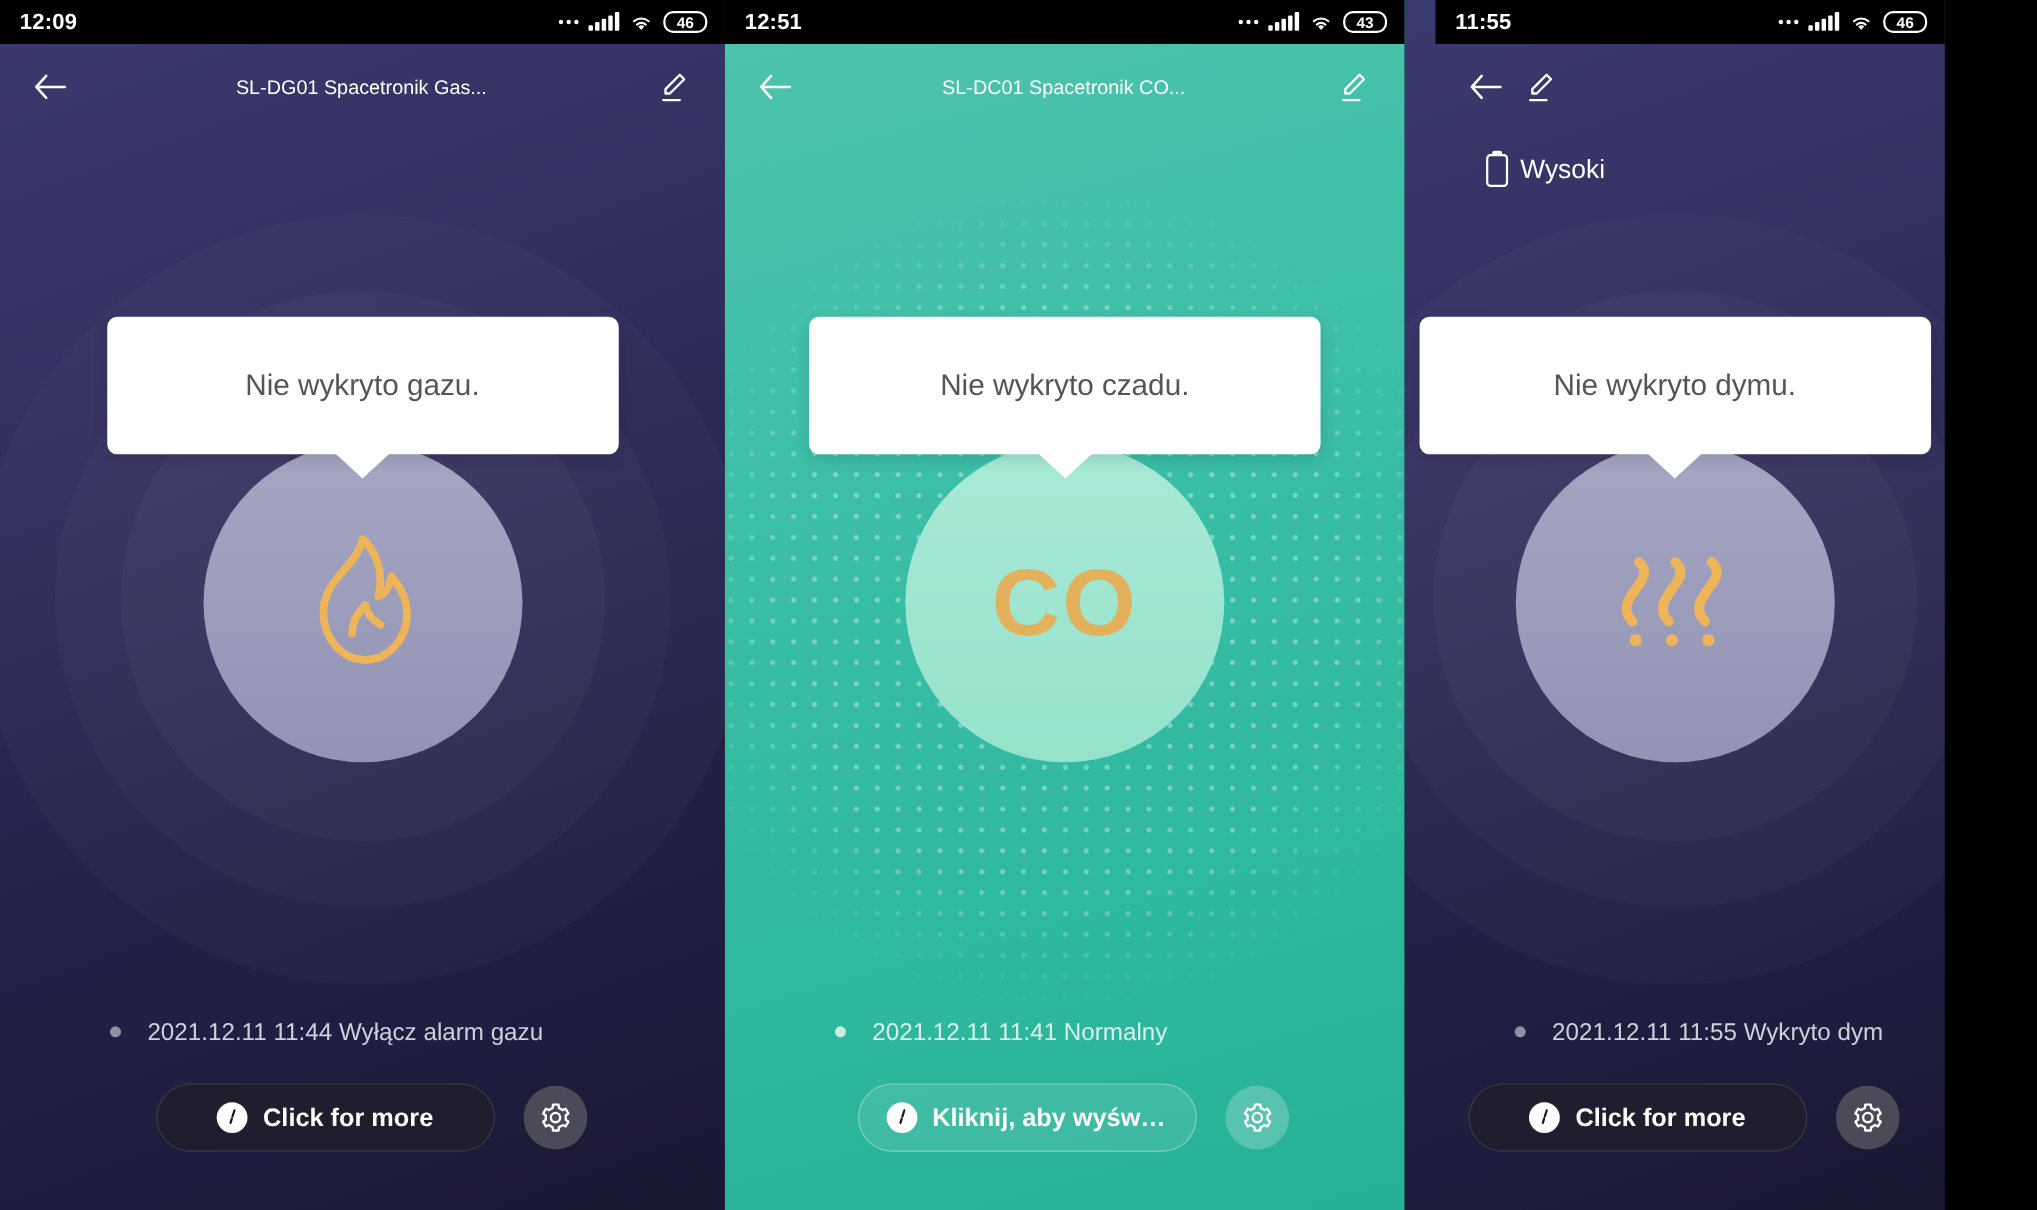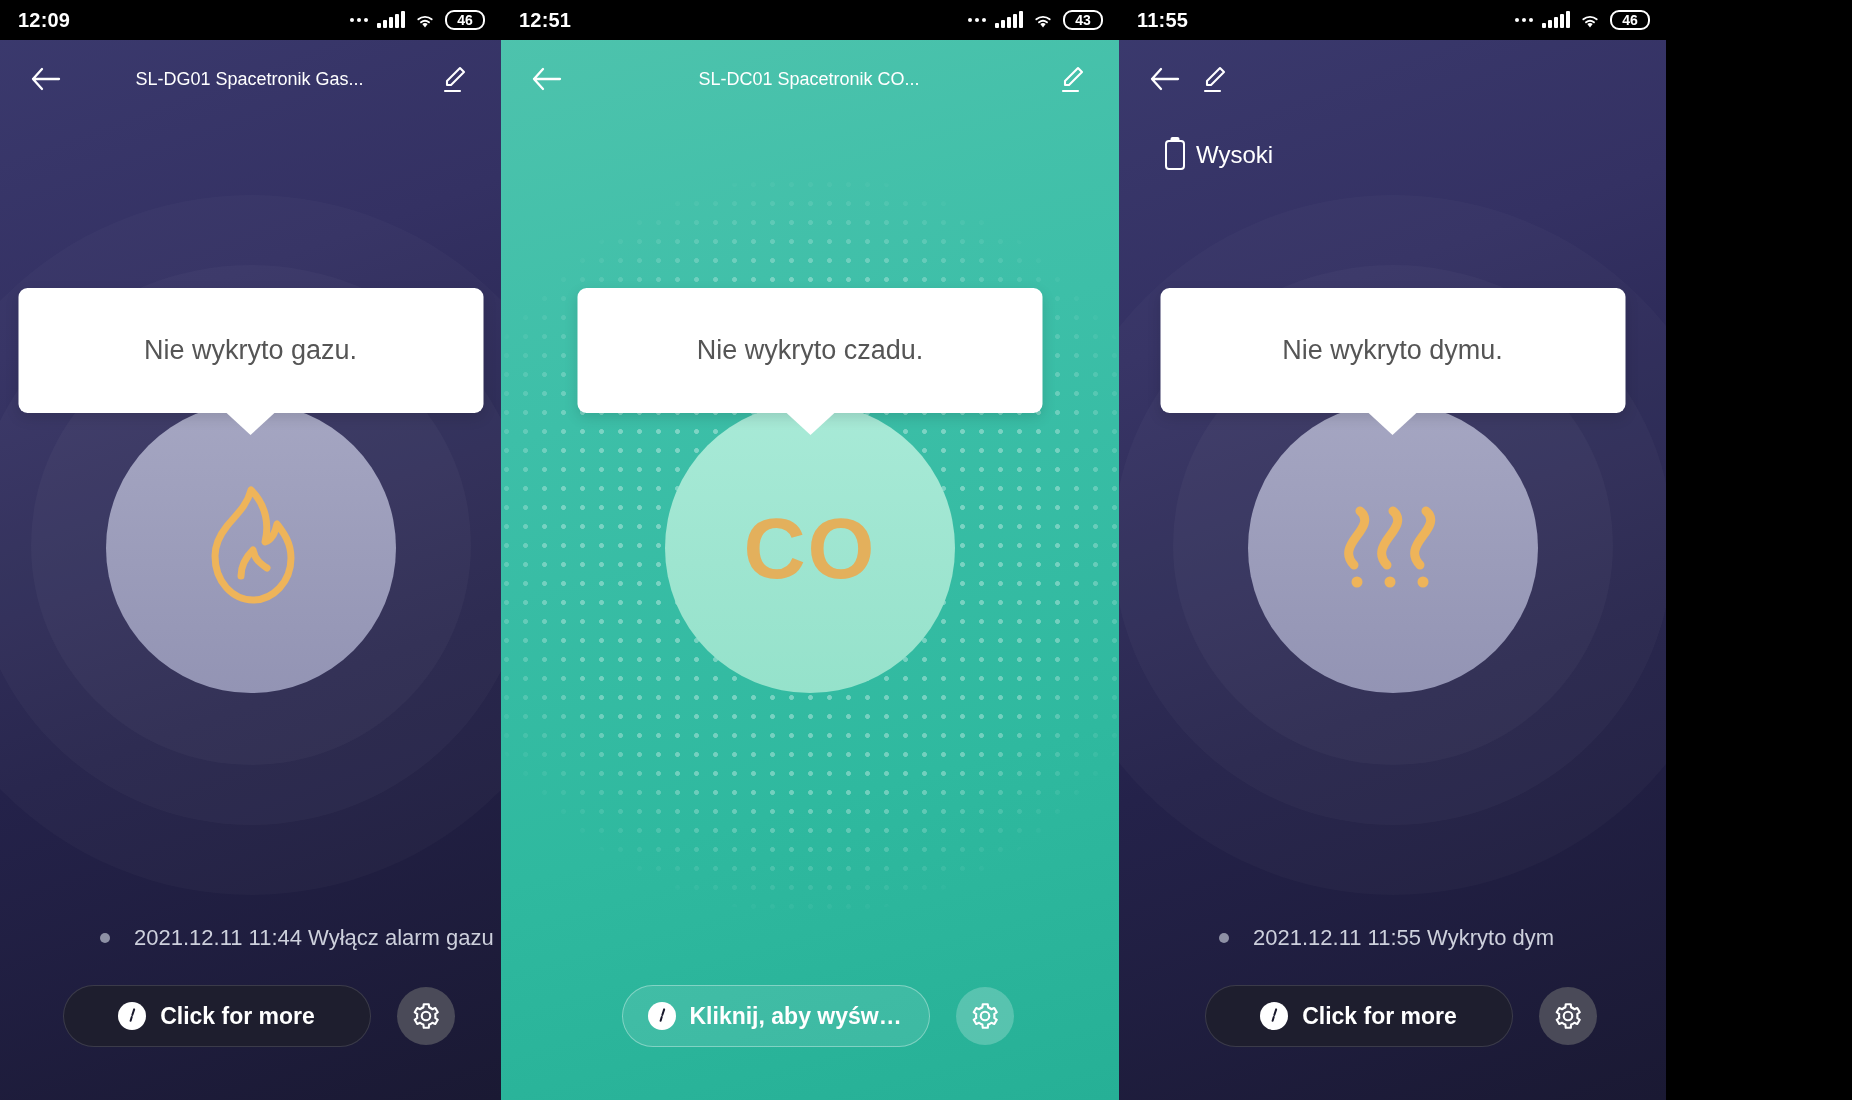--- a/index.html
+++ b/index.html
@@ -5,23 +5,23 @@
   * { box-sizing: border-box; margin: 0; padding: 0; }
   html, body {
     width: 1852px; height: 1100px;
     background: #000;
     font-family: "Liberation Sans", sans-serif;
     overflow: hidden;
   }
   .screens { display: flex; width: 1852px; height: 1100px; }
 
   .phone { position: relative; height: 1100px; overflow: hidden; flex: 0 0 auto; }
-  .phone.p1 { width: 501px; background: linear-gradient(160deg,#3b3a6e 0%,#343163 28%,#24224a 62%,#1a1933 100%); }
+  .phone.p1 { width: 659px; background: linear-gradient(160deg,#3b3a6e 0%,#343163 28%,#24224a 62%,#1a1933 100%); }
   .phone.p2 { width: 618px; background: linear-gradient(165deg,#4fc3ad 0%,#3dbfa8 35%,#2fb99f 70%,#26b096 100%); }
-  .phone.p3 { width: 547px; background: linear-gradient(160deg,#3b3a6e 0%,#343163 28%,#24224a 62%,#1a1933 100%); }
+  .phone.p3 { width: 491px; background: linear-gradient(160deg,#3b3a6e 0%,#343163 28%,#24224a 62%,#1a1933 100%); padding-left: 28px; }
 
   
   .statusbar {
     position: relative; z-index: 40;
     height: 40px; background: #000; color: #fff;
     display: flex; align-items: center; justify-content: space-between;
     padding: 0 16px 0 18px;
   }
   .sb-time { font-size: 20px; font-weight: bold; letter-spacing: .2px; }
   .sb-icons { display: flex; align-items: center; gap: 9px; }
@@ -254,20 +254,24 @@
     <div class="dotfield"></div>
 
     <div class="tip">
       <span class="txt">Nie wykryto czadu.</span>
     </div>
 
     <div class="dial mint">
       <span style="font-size:86px;font-weight:bold;color:#e3b05c;letter-spacing:2px;font-family:'Liberation Sans',sans-serif;">CO</span>
     </div>
 
+    <div class="statusline">
+      <span class="bullet"></span>
+      <span>2021.12.11 11:41 Normalny</span>
+    </div>
 
     <div class="footer">
       <div class="pill">
         <span class="clock"></span>
         <span class="ptext">Kliknij, aby wyświi...</span>
       </div>
       <div class="gearbtn">
         <svg width="30" height="30" viewBox="0 0 24 24">
           <path d="M12 8.6a3.4 3.4 0 1 0 0 6.8 3.4 3.4 0 0 0 0-6.8z" stroke="#fff" stroke-width="1.7" fill="none"></path>
           <path d="M19.4 13.5a7.6 7.6 0 0 0 0-3l2-1.5-2-3.4-2.3 1a7.6 7.6 0 0 0-2.6-1.5L14.2 2.6h-4l-.3 2.5A7.6 7.6 0 0 0 7.3 6.6l-2.3-1-2 3.4 2 1.5a7.6 7.6 0 0 0 0 3l-2 1.5 2 3.4 2.3-1a7.6 7.6 0 0 0 2.6 1.5l.3 2.5h4l.3-2.5a7.6 7.6 0 0 0 2.6-1.5l2.3 1 2-3.4z" stroke="#fff" stroke-width="1.7" fill="none" stroke-linejoin="round"></path>

